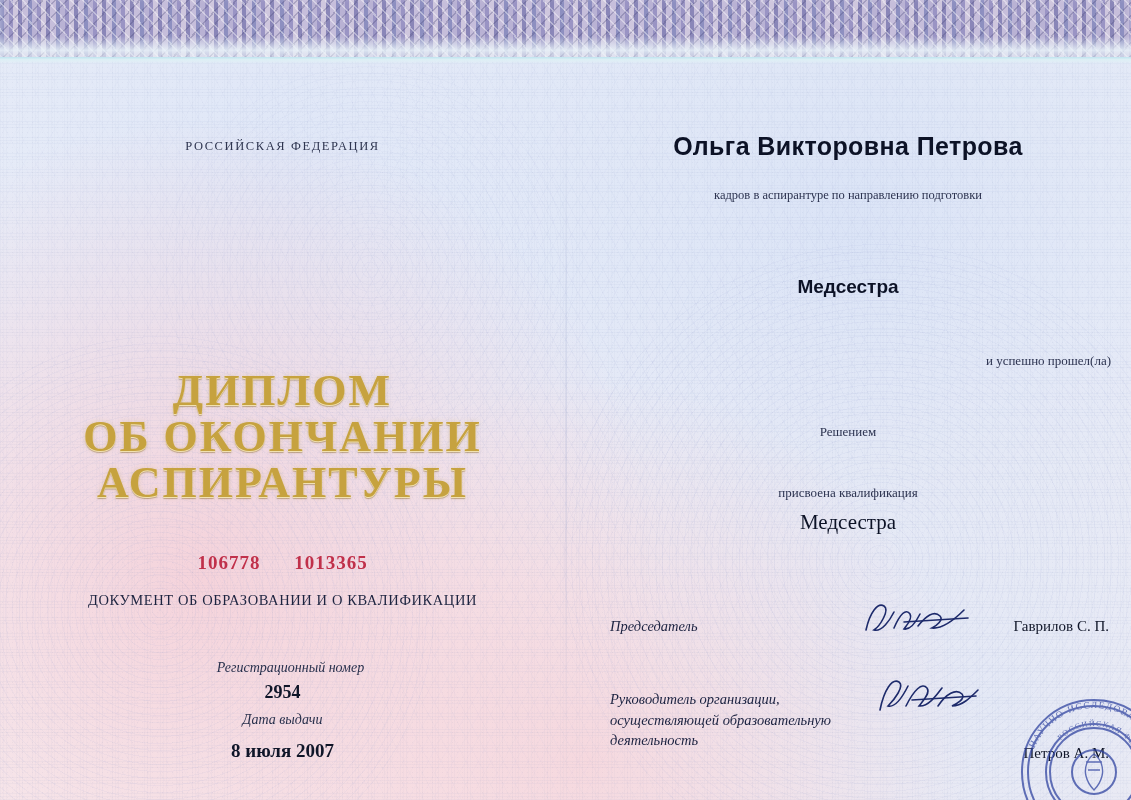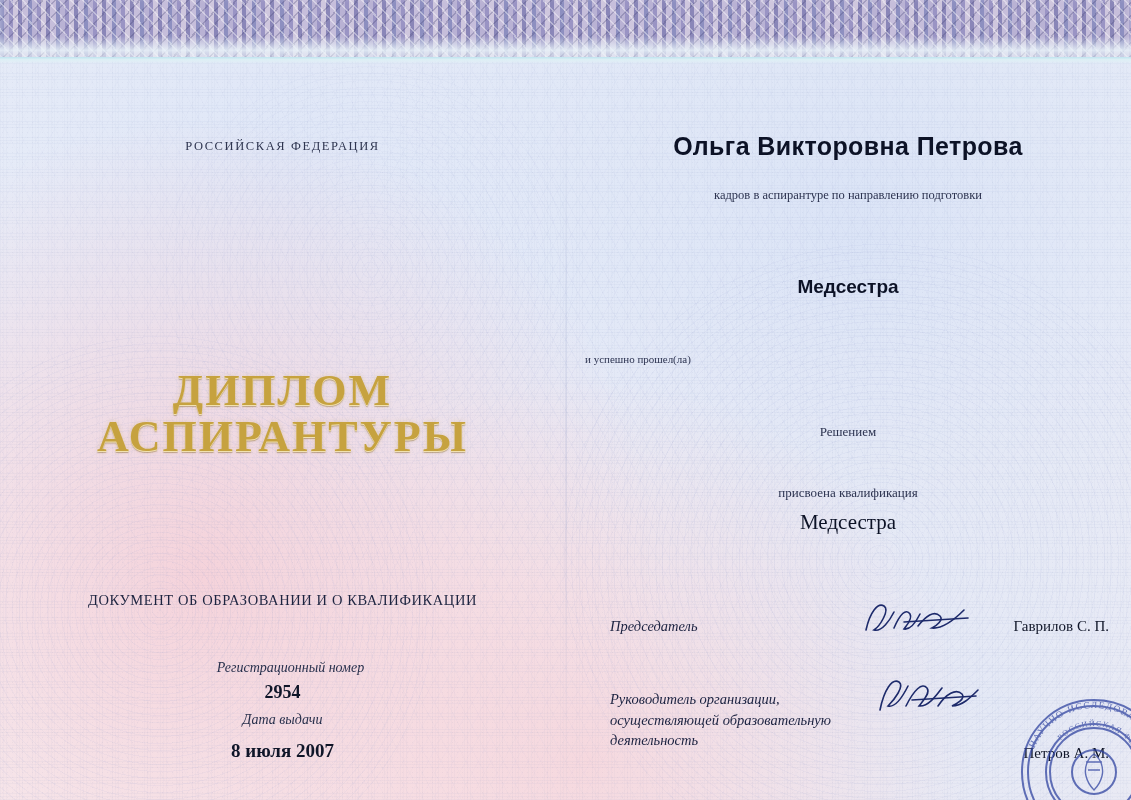--- a/index.html
+++ b/index.html
@@ -239,23 +239,23 @@
     position: absolute;
     left: 20px; right: 20px; top: 212px;
     text-align: center;
     font-family: "Liberation Sans", sans-serif;
     font-size: 19px;
     font-weight: bold;
     color: #0c1226;
   }
   .r-passed {
     position: absolute;
-    left: 20px; right: 20px; top: 289px;
-    text-align: left;
-    font-size: 11px;
+    left: 33px; right: 20px; top: 289px;
+    text-align: right;
+    font-size: 13px;
     color: #2c3350;
   }
   .r-decision {
     position: absolute;
     left: 20px; right: 20px; top: 360px;
     text-align: center;
     font-size: 13px;
     color: #2c3350;
   }
   .r-qual-label {
@@ -347,23 +347,28 @@
 
   <div class="content">
 
     <div class="left-col">
 
       <div class="ru-fed">РОССИЙСКАЯ ФЕДЕРАЦИЯ</div>
 
 
       <div class="title-block">
         <div class="title-line title-1">ДИПЛОМ</div>
+        <div class="title-line title-2">ОБ ОКОНЧАНИИ</div>
         <div class="title-line title-3">АСПИРАНТУРЫ</div>
       </div>
 
+      <div class="numbers">
+        <span>106778</span>
+        <span>1013365</span>
+      </div>
 
       <div class="doc-kind">ДОКУМЕНТ ОБ ОБРАЗОВАНИИ И О КВАЛИФИКАЦИИ</div>
 
       <div class="reg-label">Регистрационный номер</div>
       <div class="reg-value">2954</div>
       <div class="date-label">Дата выдачи</div>
       <div class="date-value">8 июля 2007</div>
     </div>
 
     <div class="right-col">

